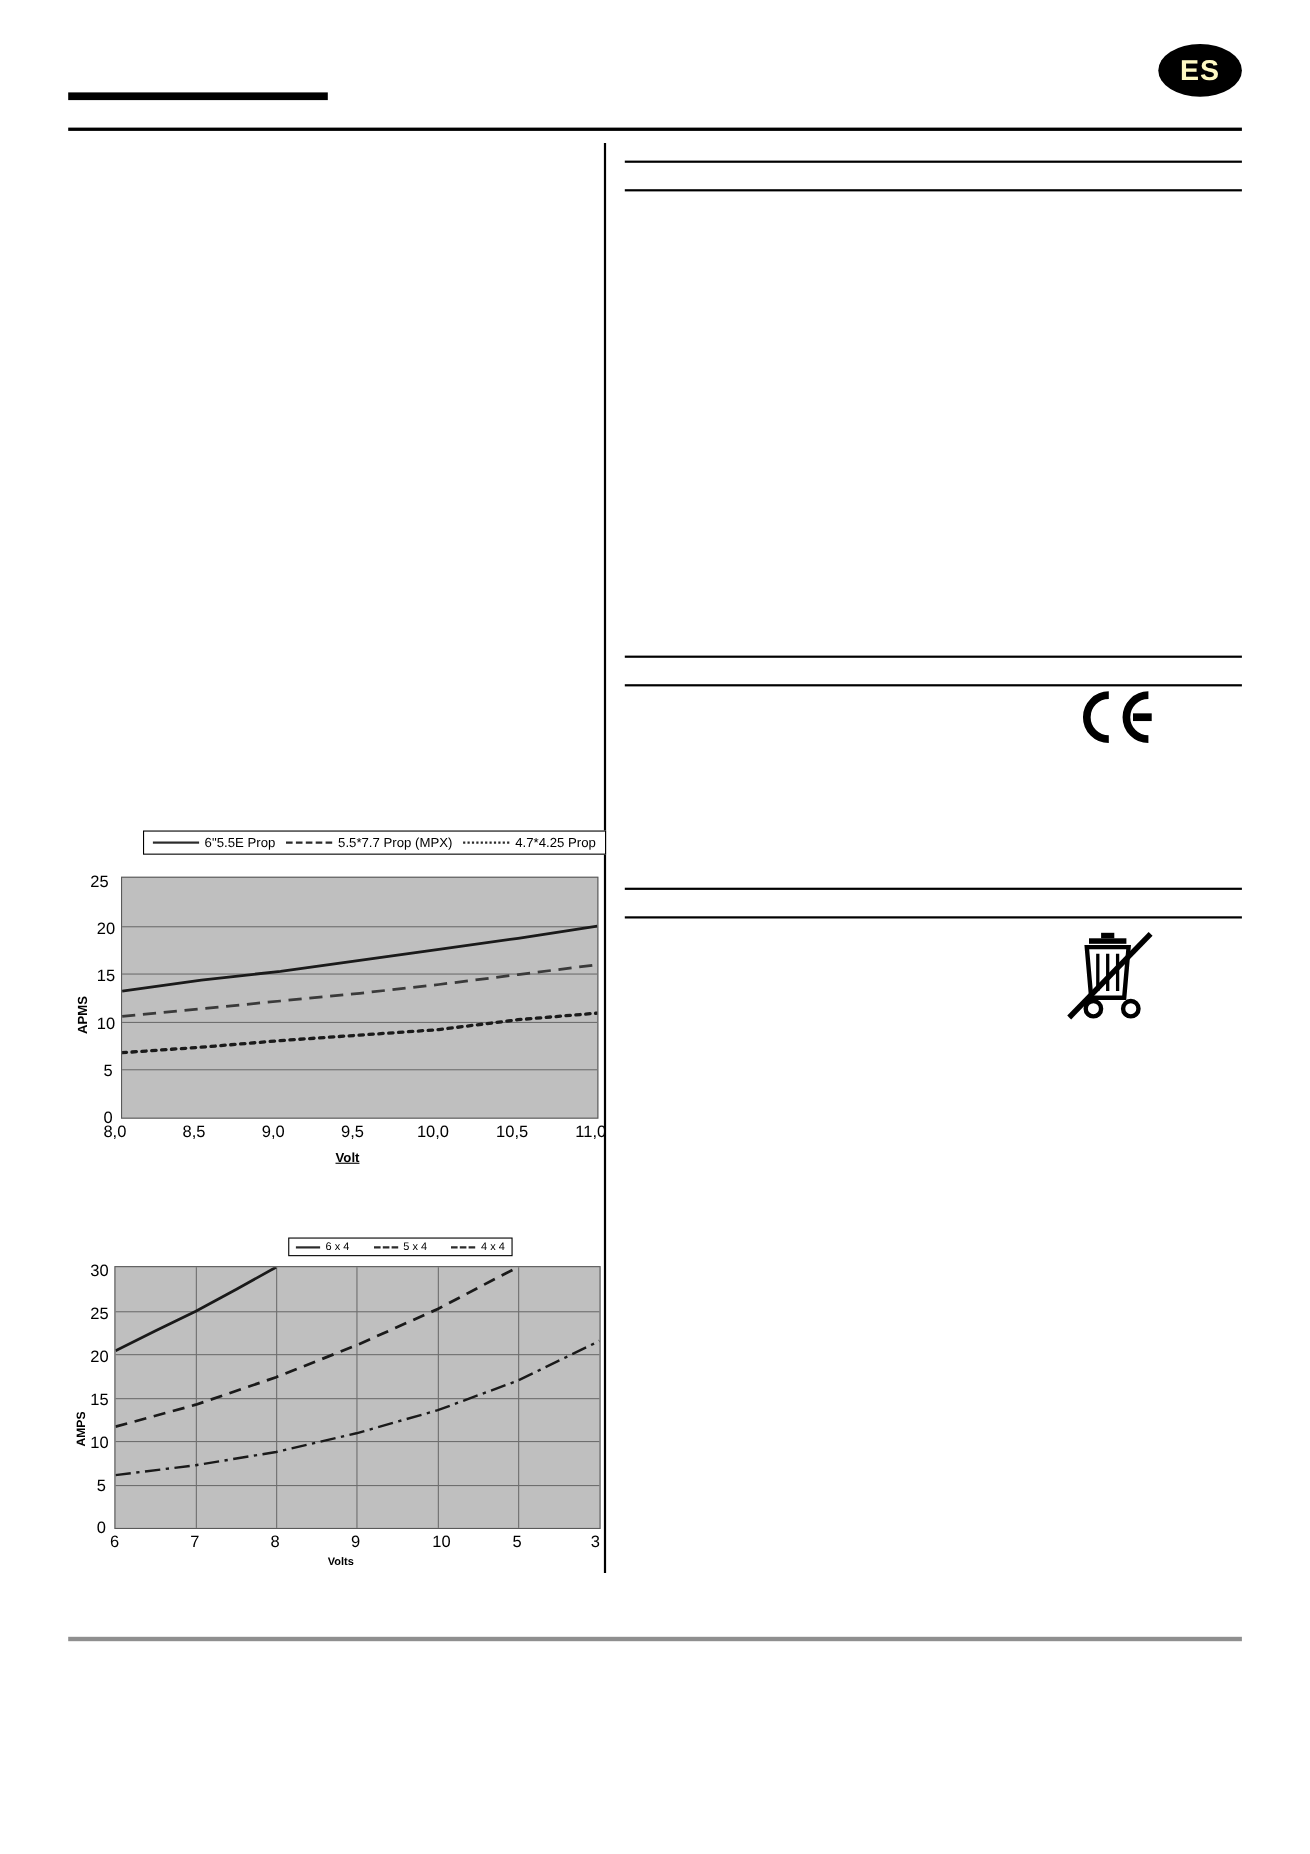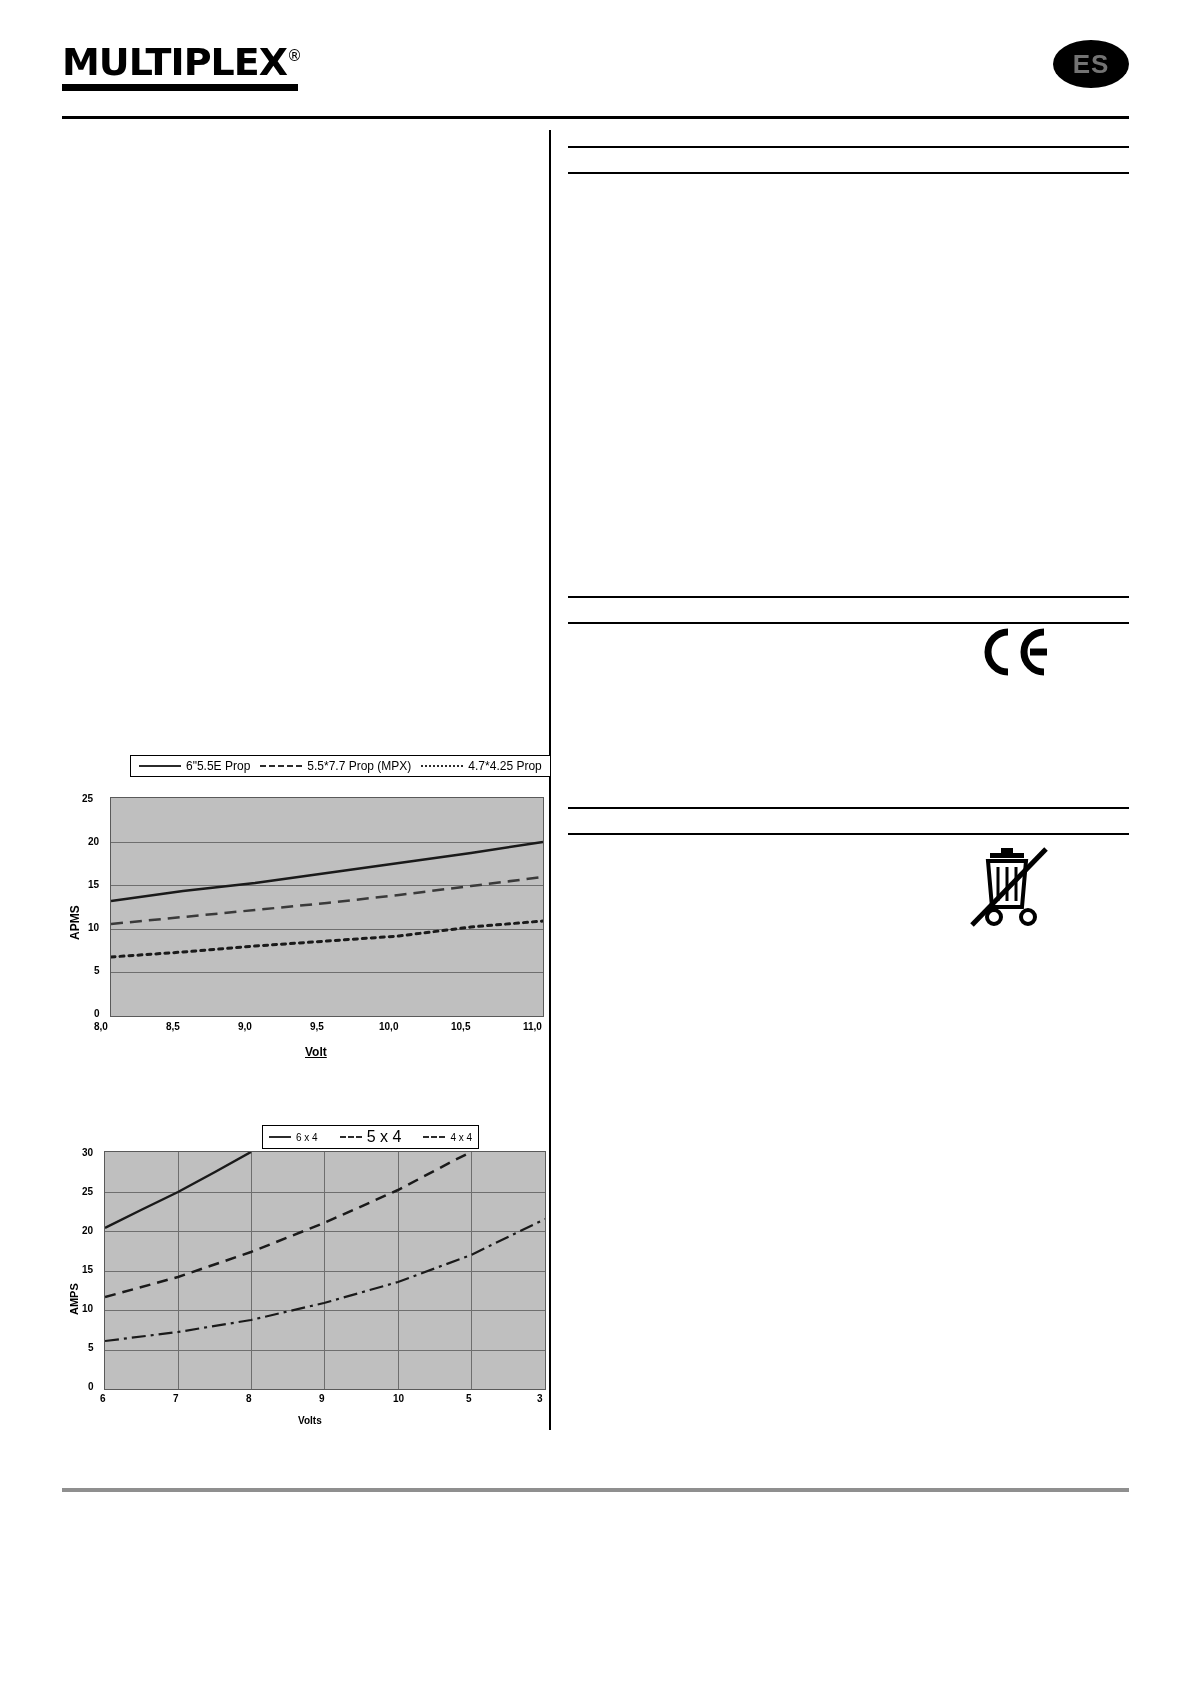--- a/index.html
+++ b/index.html
@@ -47,21 +47,21 @@
     background: #000;
   }
   .lang-badge {
     position: absolute;
     right: 62px;
     top: 40px;
     width: 76px;
     height: 48px;
     background: #000;
     border-radius: 50% / 50%;
-    color: #737373;
+    color: #fef9c3;
     font-weight: bold;
     font-size: 26px;
     display: flex;
     align-items: center;
     justify-content: center;
     letter-spacing: 1px;
   }
 
   .rule-top {
     position: absolute;
@@ -151,42 +151,40 @@
     position: absolute;
     background: #bfbfbf;
     border: 1px solid #5a5a5a;
   }
   .gridline-h, .gridline-v {
     position: absolute;
     background: #6e6e6e;
   }
   .axis-label {
     position: absolute;
-    font-size: 10px;
+    font-size: 15px;
     color: #000;
     font-family: "Liberation Sans", sans-serif;
-    font-weight: bold;
   }
   .axis-title {
     position: absolute;
     font-size: 12px;
     font-weight: bold;
     color: #000;
   }
   .axis-title.vert {
     transform: rotate(-90deg);
     transform-origin: left top;
   }
 </style>
 </head>
 <body>
 
 <div class="page">
 
-  <div class="logo"><span>MULTIPLEX</span><span class="reg">®</span></div>
   <div class="logo-underline"></div>
 
   <div class="lang-badge">ES</div>
 
   <div class="rule-top"></div>
   <div class="rule-bottom"></div>
 
   <div class="col-divider"></div>
 
   <div class="sec-rule" style="left:568px; top:146px; width:561px; height:2px;"></div>
@@ -274,21 +272,21 @@
     <div class="axis-title" style="left:243px; top:290px;text-decoration:underline;">Volt</div>
   </div>
 
   <div class="chart-box" style="left:62px; top:1125px; width:480px; height:320px;">
 
     <div class="chart-legend" style="position:absolute; left:200px; top:0; padding:2px 6px; gap:22px;">
       <span class="legend-item" style="font-size:10px;">
         <span class="legend-swatch sw-solid" style="width:22px;"></span>
         <span>6 x 4</span>
       </span>
-      <span class="legend-item" style="font-size:16px;">
+      <span class="legend-item" style="font-size:10px;">
         <span class="legend-swatch sw-dashed" style="width:22px;"></span>
         <span>5 x 4</span>
       </span>
       <span class="legend-item" style="font-size:10px;">
         <span class="legend-swatch sw-dashdot" style="width:22px;"></span>
         <span>4 x 4</span>
       </span>
     </div>
 
     <div class="axis-title vert" style="left:6px; top:190px; font-size:11px;">AMPS</div>

